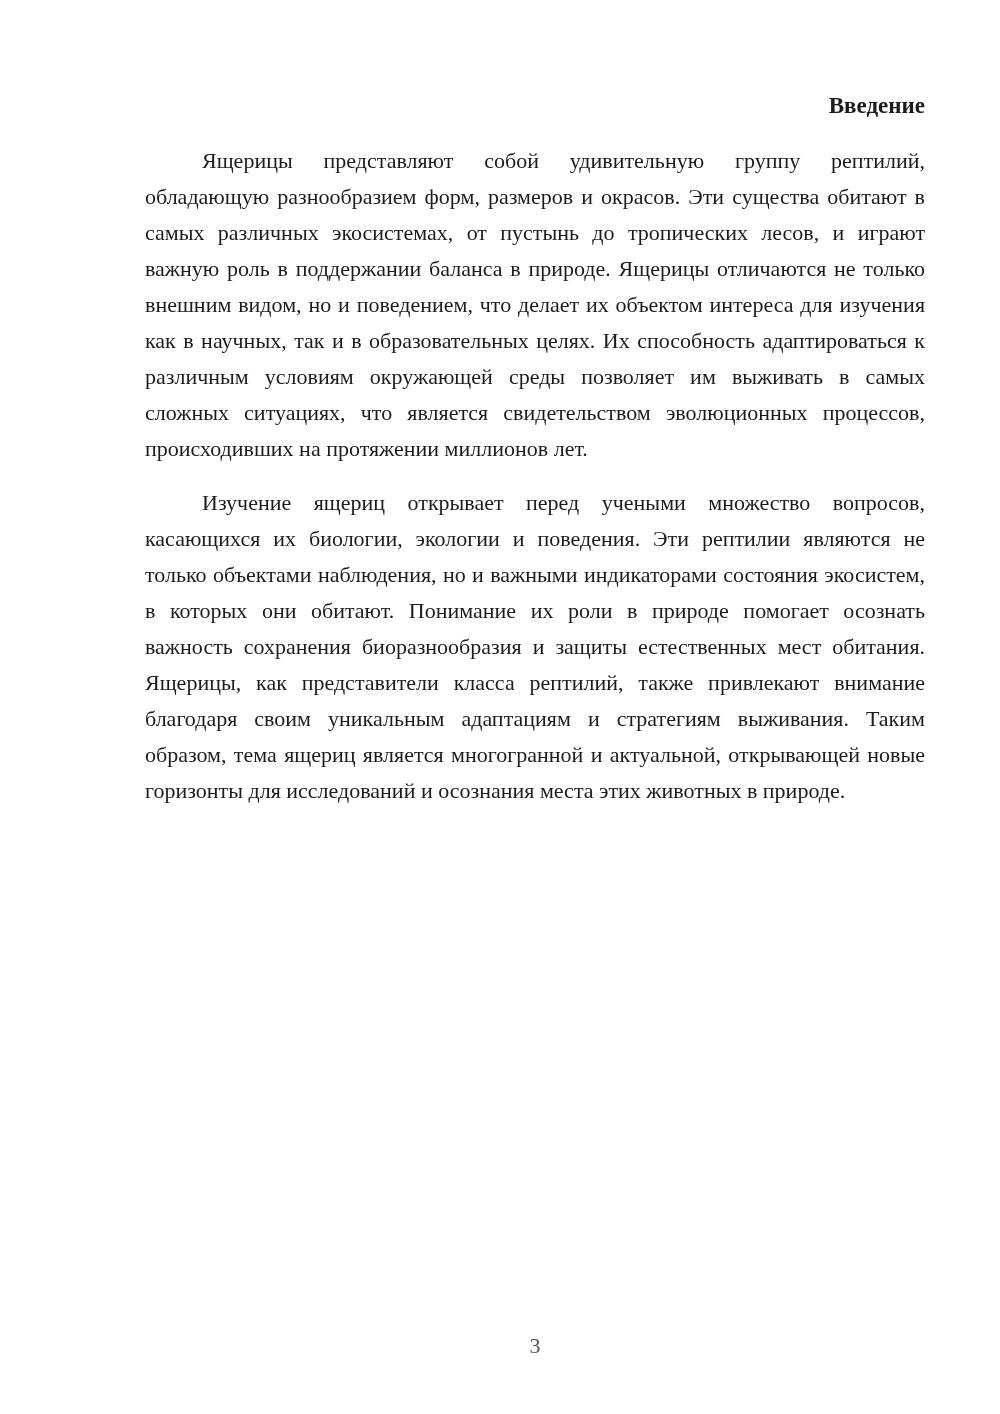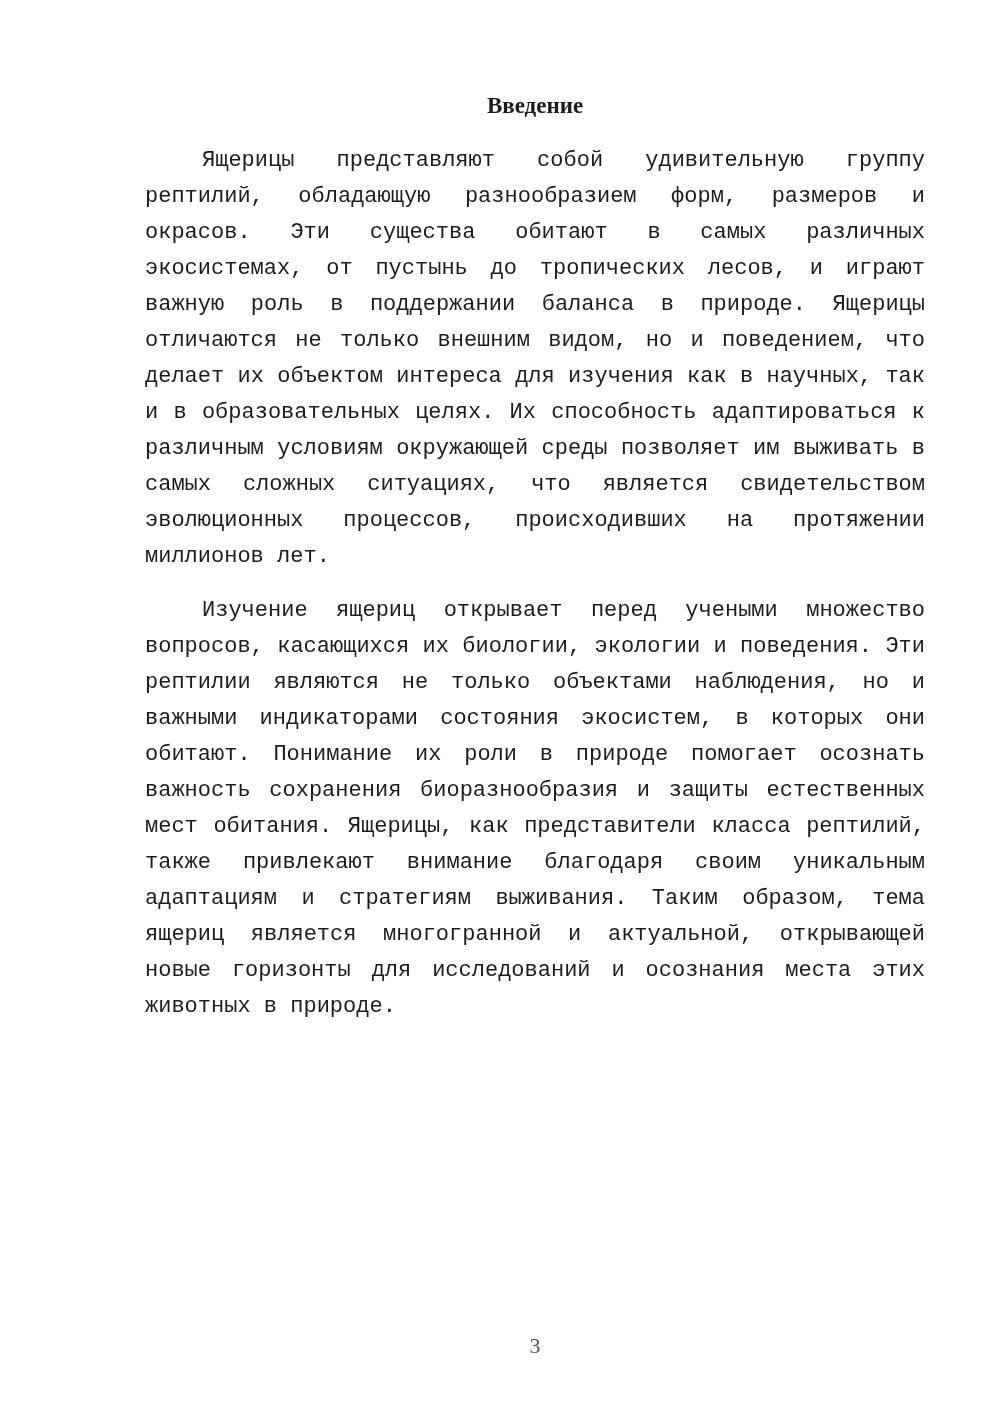--- a/index.html
+++ b/index.html
@@ -14,35 +14,34 @@
     background: #ffffff;
     overflow: hidden;
     font-family: "Liberation Serif", "DejaVu Serif", serif;
     color: #1c1c1c;
   }
   .doc-title {
     position: absolute;
     left: 145px;
     top: 88px;
     width: 780px;
-    text-align: center;
+    text-align: right;
     font-size: 23px;
     font-weight: bold;
     line-height: 36px;
     color: #1c1c1c;
   }
   .doc-body {
     position: absolute;
     left: 145px;
     top: 143px;
     width: 780px;
     font-size: 22px;
     line-height: 36px;
     color: #1c1c1c;
-    font-family: Liberation Mono, monospace;
   }
   .doc-body p {
     margin: 0 0 18px 0;
     text-indent: 57px;
     text-align: justify;
   }
   .page-number {
     position: absolute;
     left: 145px;
     top: 1328px;

